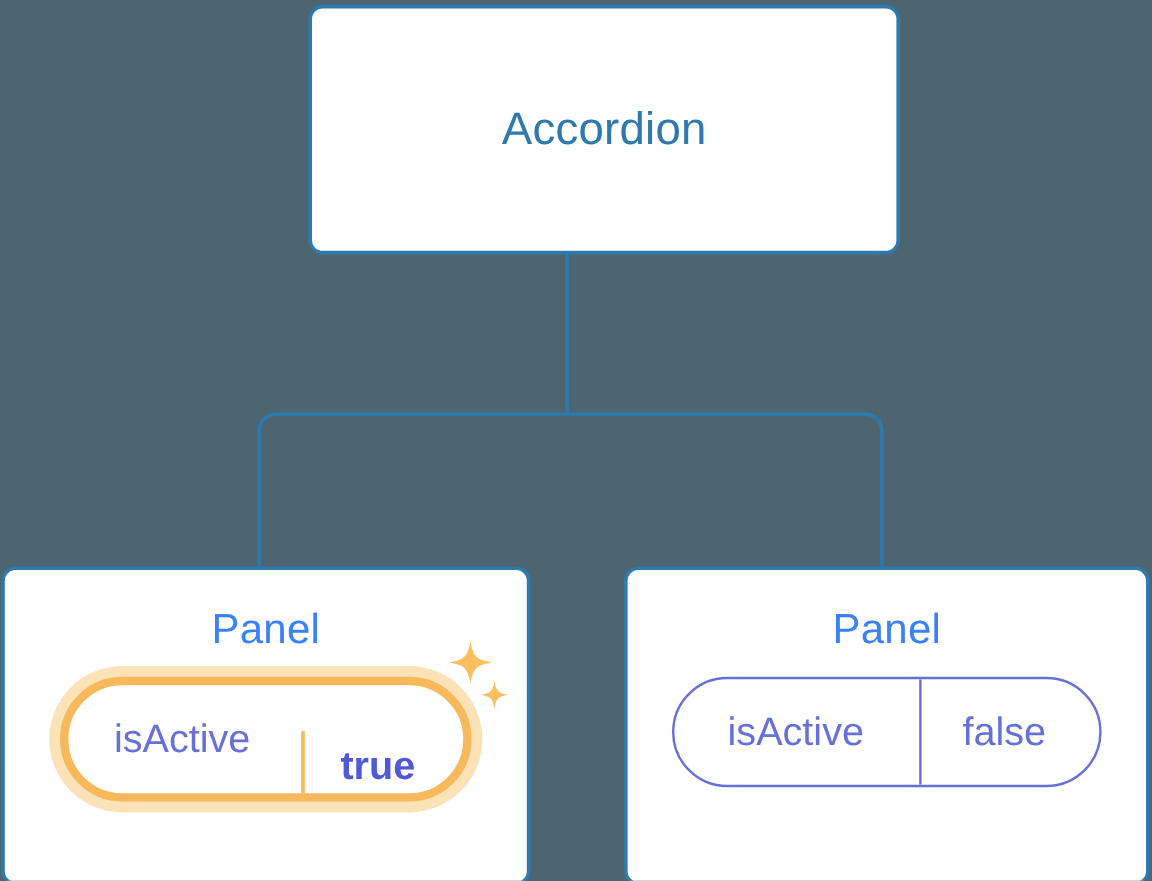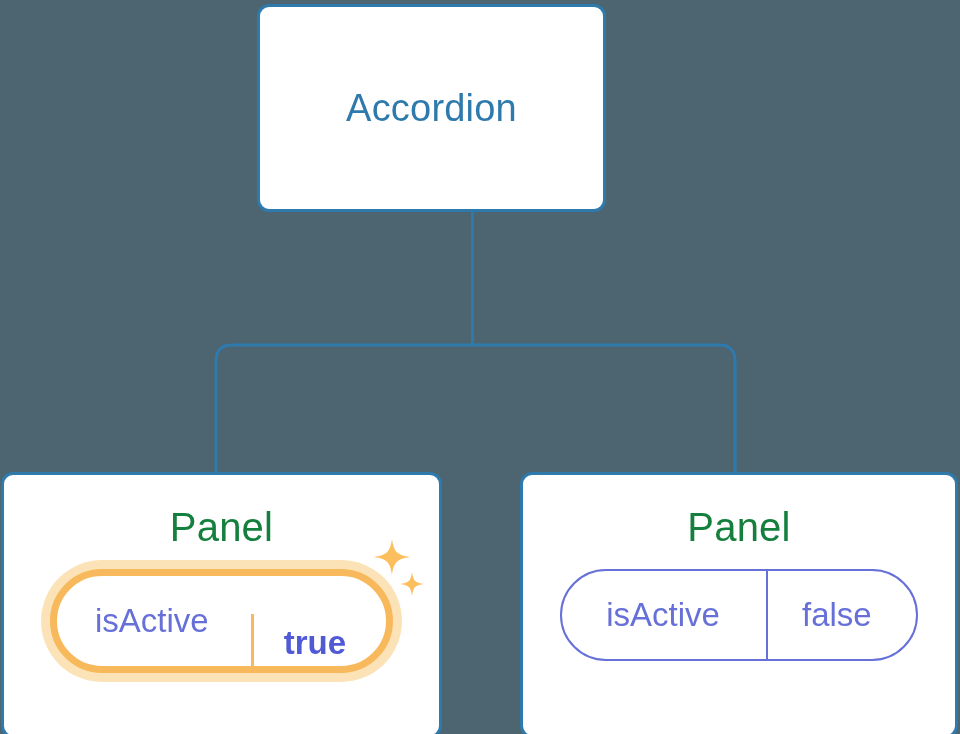--- a/index.html
+++ b/index.html
@@ -33,21 +33,21 @@
     position: absolute;
     background: #ffffff;
     border: 3px solid #2e7aad;
     border-radius: 12px;
     box-sizing: border-box;
   }
 
   .card-root {
     left: 257px;
     top: 4px;
-    width: 349px;
+    width: 493px;
     height: 208px;
     display: flex;
     align-items: center;
     justify-content: center;
   }
 
   .card-title-root {
     color: #2e7aad;
     font-size: 38px;
     font-weight: 400;
@@ -65,22 +65,22 @@
   .card-panel-left {
     left: 1px;
     width: 441px;
   }
   .card-panel-right {
     left: 520px;
     width: 438px;
   }
 
   .card-title-panel {
-    color: #15803d;
-    font-size: 40px;
+    color: #3b82f6;
+    font-size: 35px;
     font-weight: 400;
     letter-spacing: 0.2px;
     line-height: 1;
   }
 
   
   .pill-wrap {
     position: relative;
     margin-top: 22px;
   }

